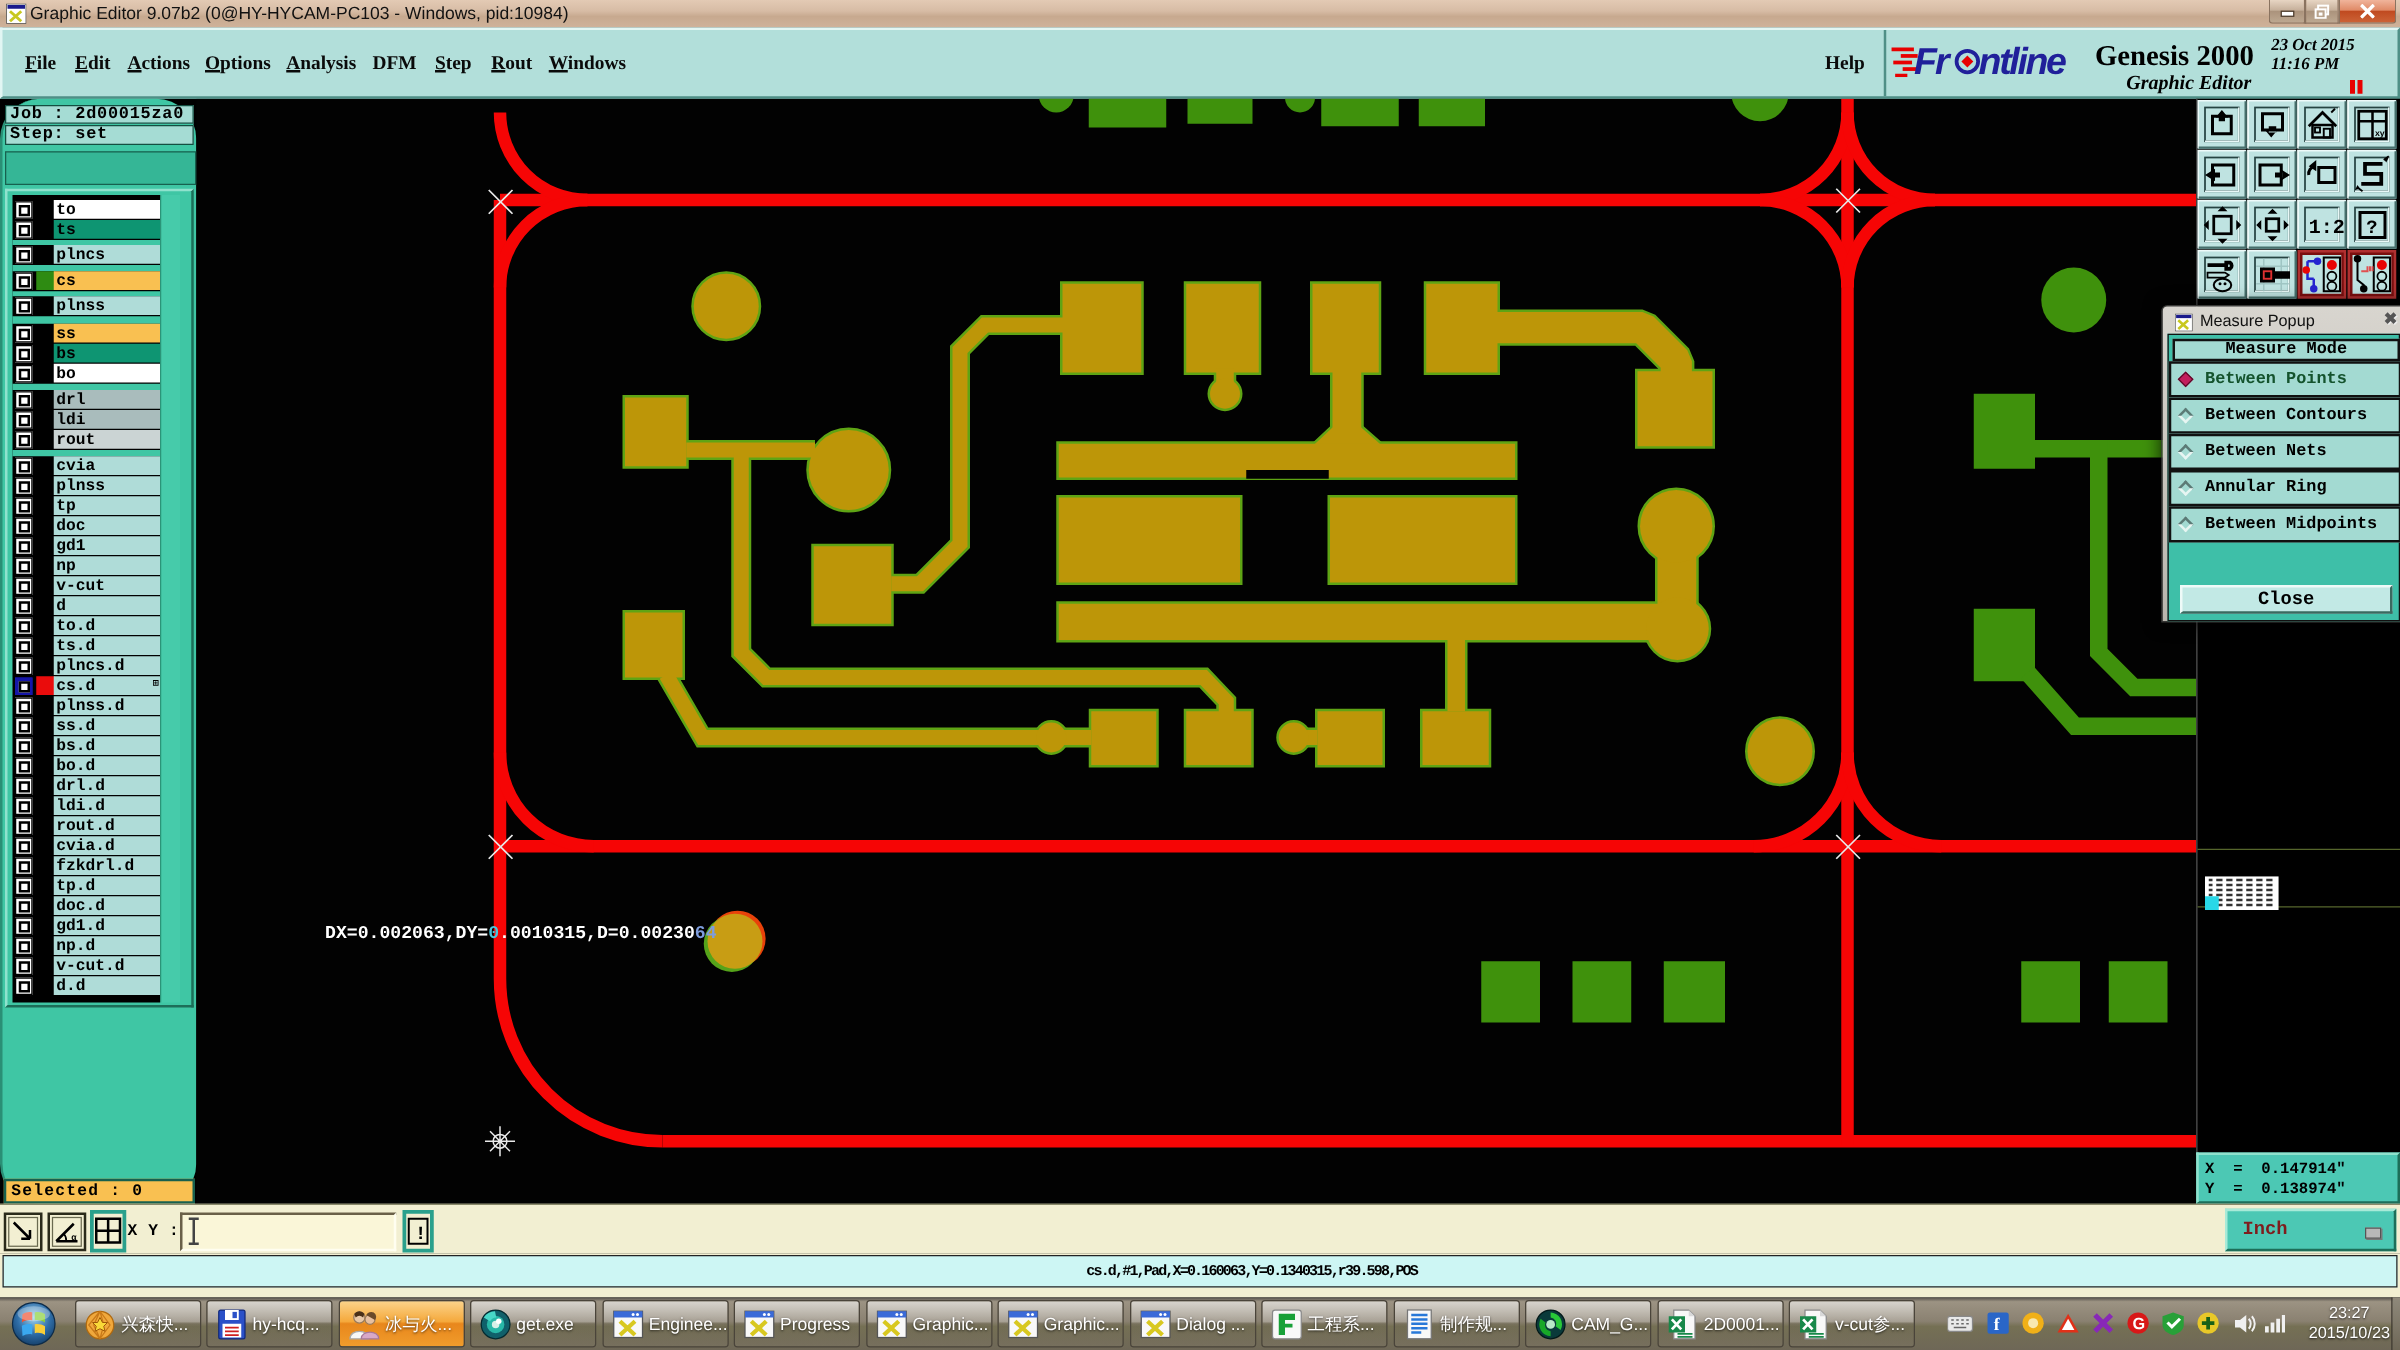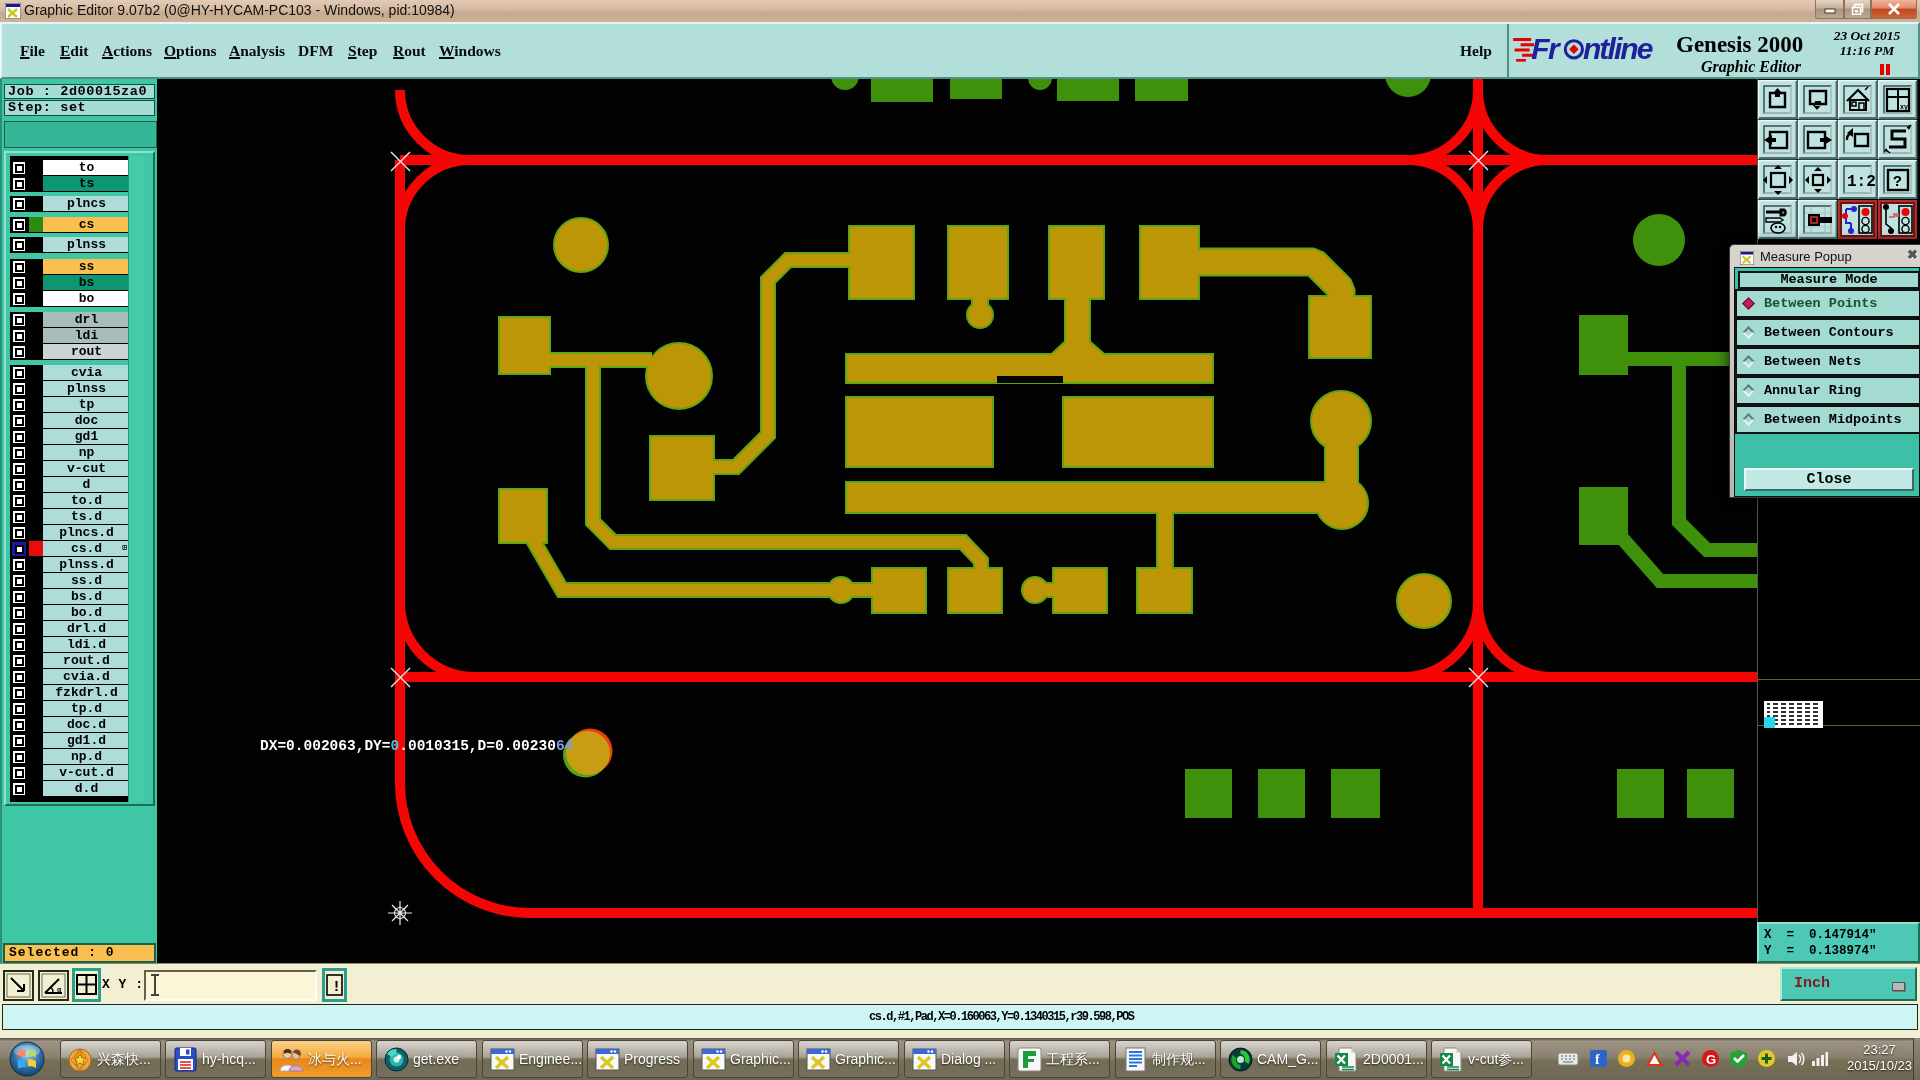--- a/index.html
+++ b/index.html
@@ -19,26 +19,26 @@
 #btnclose { width:46px; border-radius:0 0 3px 0; background:linear-gradient(180deg,#f0b49b,#e08a67 45%,#c04a20 50%,#cc6337); }
 
 
 #menubar { position:absolute; left:0; top:22px; width:1920px; height:57px;
   background:#b2dfda; border:2px solid; border-color:#e2f6f3 #4f8f86 #4f8f86 #e2f6f3; }
 .menuitem { position:absolute; top:18px; font-family:"Liberation Serif",serif; font-weight:bold; font-size:15.5px; color:#0a0a0a; }
 .menuitem u { text-decoration-thickness:2px; }
 #branding { position:absolute; left:1505px; top:0px; width:411px; height:53px; border-left:2px solid #4f8f86; }
 
 
-#leftbar { position:absolute; left:0; top:79px; width:157px; height:884px; background:#3fc6a4; border-left:2px solid #2a8f75; }
+#leftbar { position:absolute; left:0; top:79px; width:157px; height:884px; background:#3fc6a4; border-left:2px solid #2a8f75;border-radius:32px; }
 .tealbox { position:absolute; left:2px; width:151px; background:#a5dcd4; border:1px solid #134f41; color:#000; font-size:13.5px; line-height:13px; padding-left:3px; letter-spacing:0.6px; font-family:"Liberation Mono",monospace; font-weight:bold; }
 #jobmatrixwrap { position:absolute; left:2px; top:42px; width:153px; height:27px; background:#35b696; border:1px solid #17604e; }
 #jobmatrixbtn { position:absolute; left:4px; top:2px; width:143px; height:21px; background:#bce7df; border:2px solid; border-color:#eafaf6 #2f7a66 #2f7a66 #eafaf6; font-size:13px; letter-spacing:1.5px; padding-left:7px; padding-top:2px;margin-top:48px; }
 #layerpanel { position:absolute; left:2px; top:72px; width:151px; height:655px; background:#3fc6a4; border:2px solid; border-color:#8fe2cd #1d6e59 #1d6e59 #8fe2cd; }
-#layerlist { position:absolute; left:4px; top:3px; width:118px; height:646px; background:#000;text-align:center; }
+#layerlist { position:absolute; left:4px; top:3px; width:118px; height:646px; background:#000; }
 .lrow { position:absolute; left:0; width:118px; height:16px; }
 .cbx { position:absolute; left:2px; top:1px; width:14px; height:14px; background:#fff; border:1px solid #000; }
 .cbx:before { content:""; position:absolute; left:2px; top:2px; width:5px; height:5px; background:#fff; border:2px solid #000; }
 .lbl { position:absolute; left:33px; top:0px; width:85px; height:15px; font-size:13px; line-height:15px; padding-left:2px; color:#000; }
 #selectedbox { position:absolute; left:1px; top:864px; width:153px; height:20px; background:#f9c051; border:2px solid #17604e; font-size:13px; line-height:16px; padding-left:4px; letter-spacing:1px; }
 
 
 #beige1 { position:absolute; left:0; top:963px; width:1920px; height:40px; background:#f2efd2; border-top:1px solid #8a8a6a; }
 #cyanstrip { position:absolute; left:0; top:1003px; width:1920px; height:29px; background:#f2efd2; }
 #cyaninner { position:absolute; left:2px; top:1px; width:1916px; height:26px; background:#cdf6f4; border:1px solid #222; }
@@ -123,21 +123,21 @@
           <rect x="4" y="36" width="13" height="3.5"></rect>
     </g>
     <text x="24" y="36" font-family="Liberation Sans" font-weight="bold" font-style="italic" font-size="40" fill="#20209a" letter-spacing="-2">Fr</text>
     <circle cx="81" cy="23" r="11.5" fill="none" stroke="#20209a" stroke-width="4"></circle>
     <rect x="76.5" y="18.5" width="9" height="9" fill="#e80000" transform="rotate(45 81 23)"></rect>
     <text x="93" y="36" font-family="Liberation Sans" font-weight="bold" font-style="italic" font-size="40" fill="#20209a" letter-spacing="-2.5">ntline</text>
   </svg>
 
   <div style="position:absolute;left:167px;top:8px;width:150px;font-family:'Liberation Serif',serif;font-weight:bold;font-size:23px;color:#000;white-space:nowrap">Genesis 2000</div>
 
-  <div style="position:absolute;left:308px;top:4px;width:100px;font-family:'Liberation Serif',serif;font-weight:bold;font-style:italic;font-size:13.5px;color:#000;white-space:pre;text-align:center;line-height:15px">23 Oct 2015
+  <div style="position:absolute;left:308px;top:4px;width:100px;font-family:'Liberation Serif',serif;font-weight:bold;font-style:italic;font-size:13.5px;color:#000;white-space:pre;text-align:left;line-height:15px">23 Oct 2015
 11:16 PM</div>
 
   <div style="position:absolute;left:192px;top:34px;font-family:'Liberation Serif',serif;font-weight:bold;font-style:italic;font-size:16px;color:#000">Graphic Editor</div>
 
   <div style="position:absolute;left:371px;top:40px;width:4px;height:11px;background:#e80000"></div>
   <div style="position:absolute;left:377px;top:40px;width:4px;height:11px;background:#e80000"></div>
 
   </div>
 </div>
 

